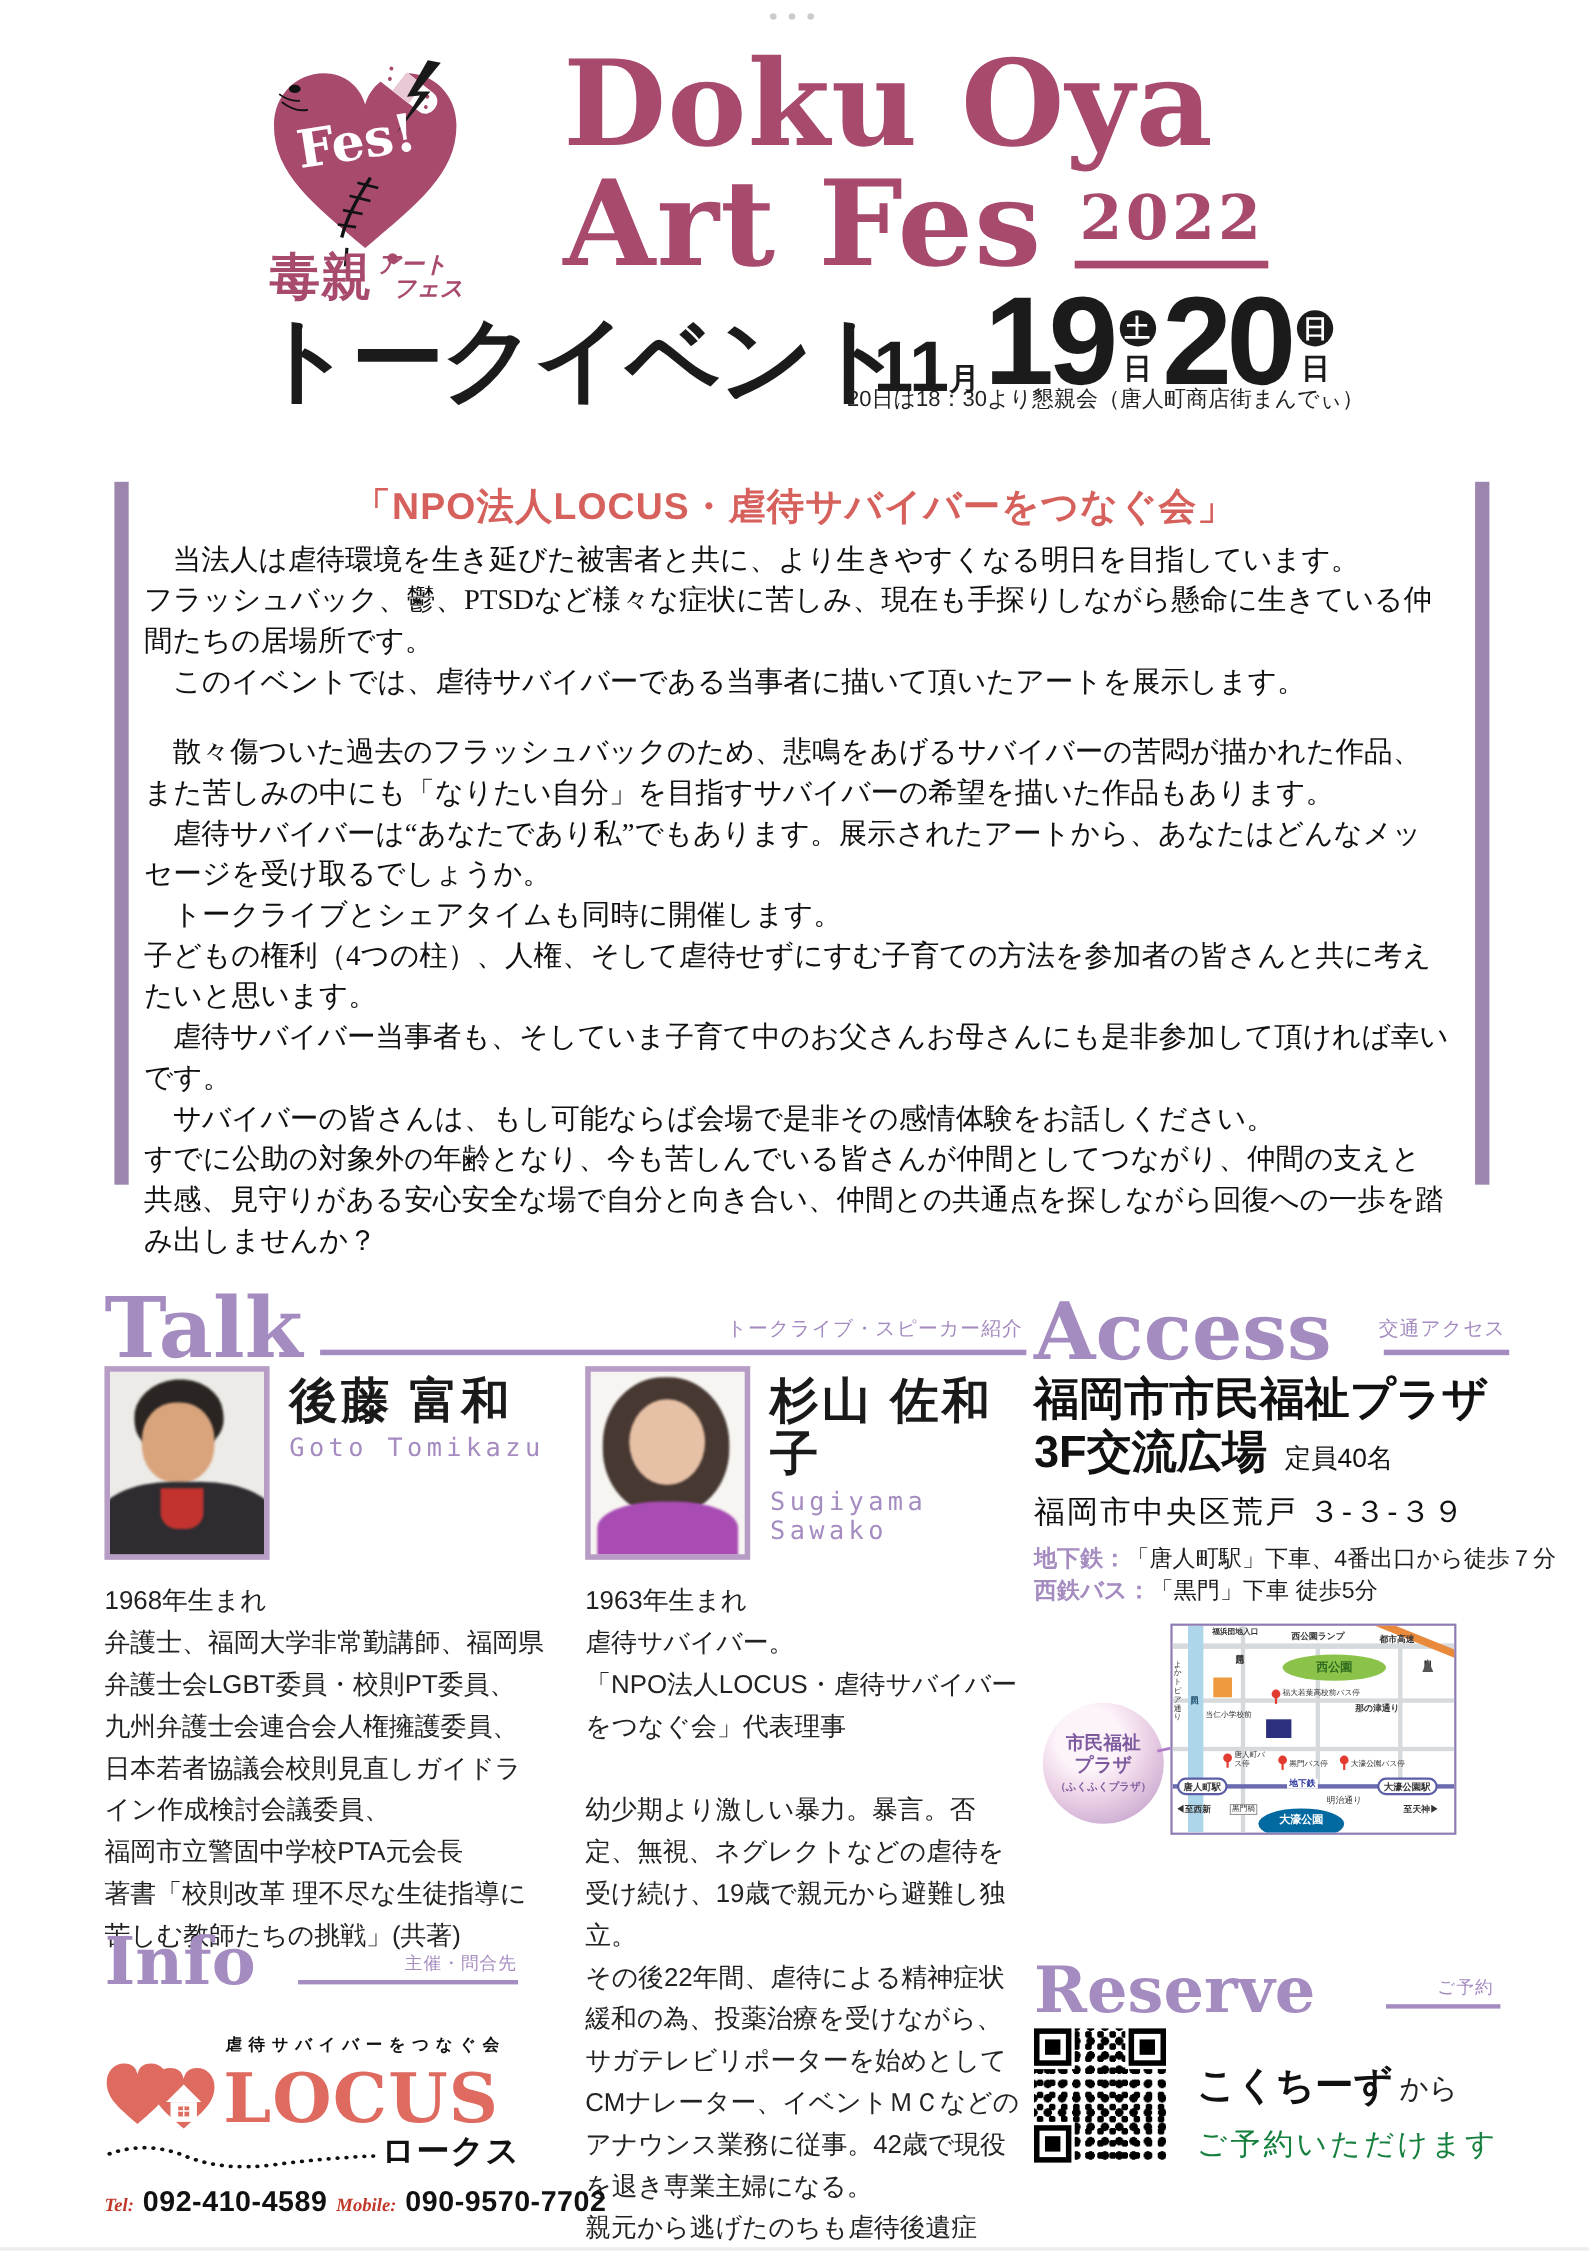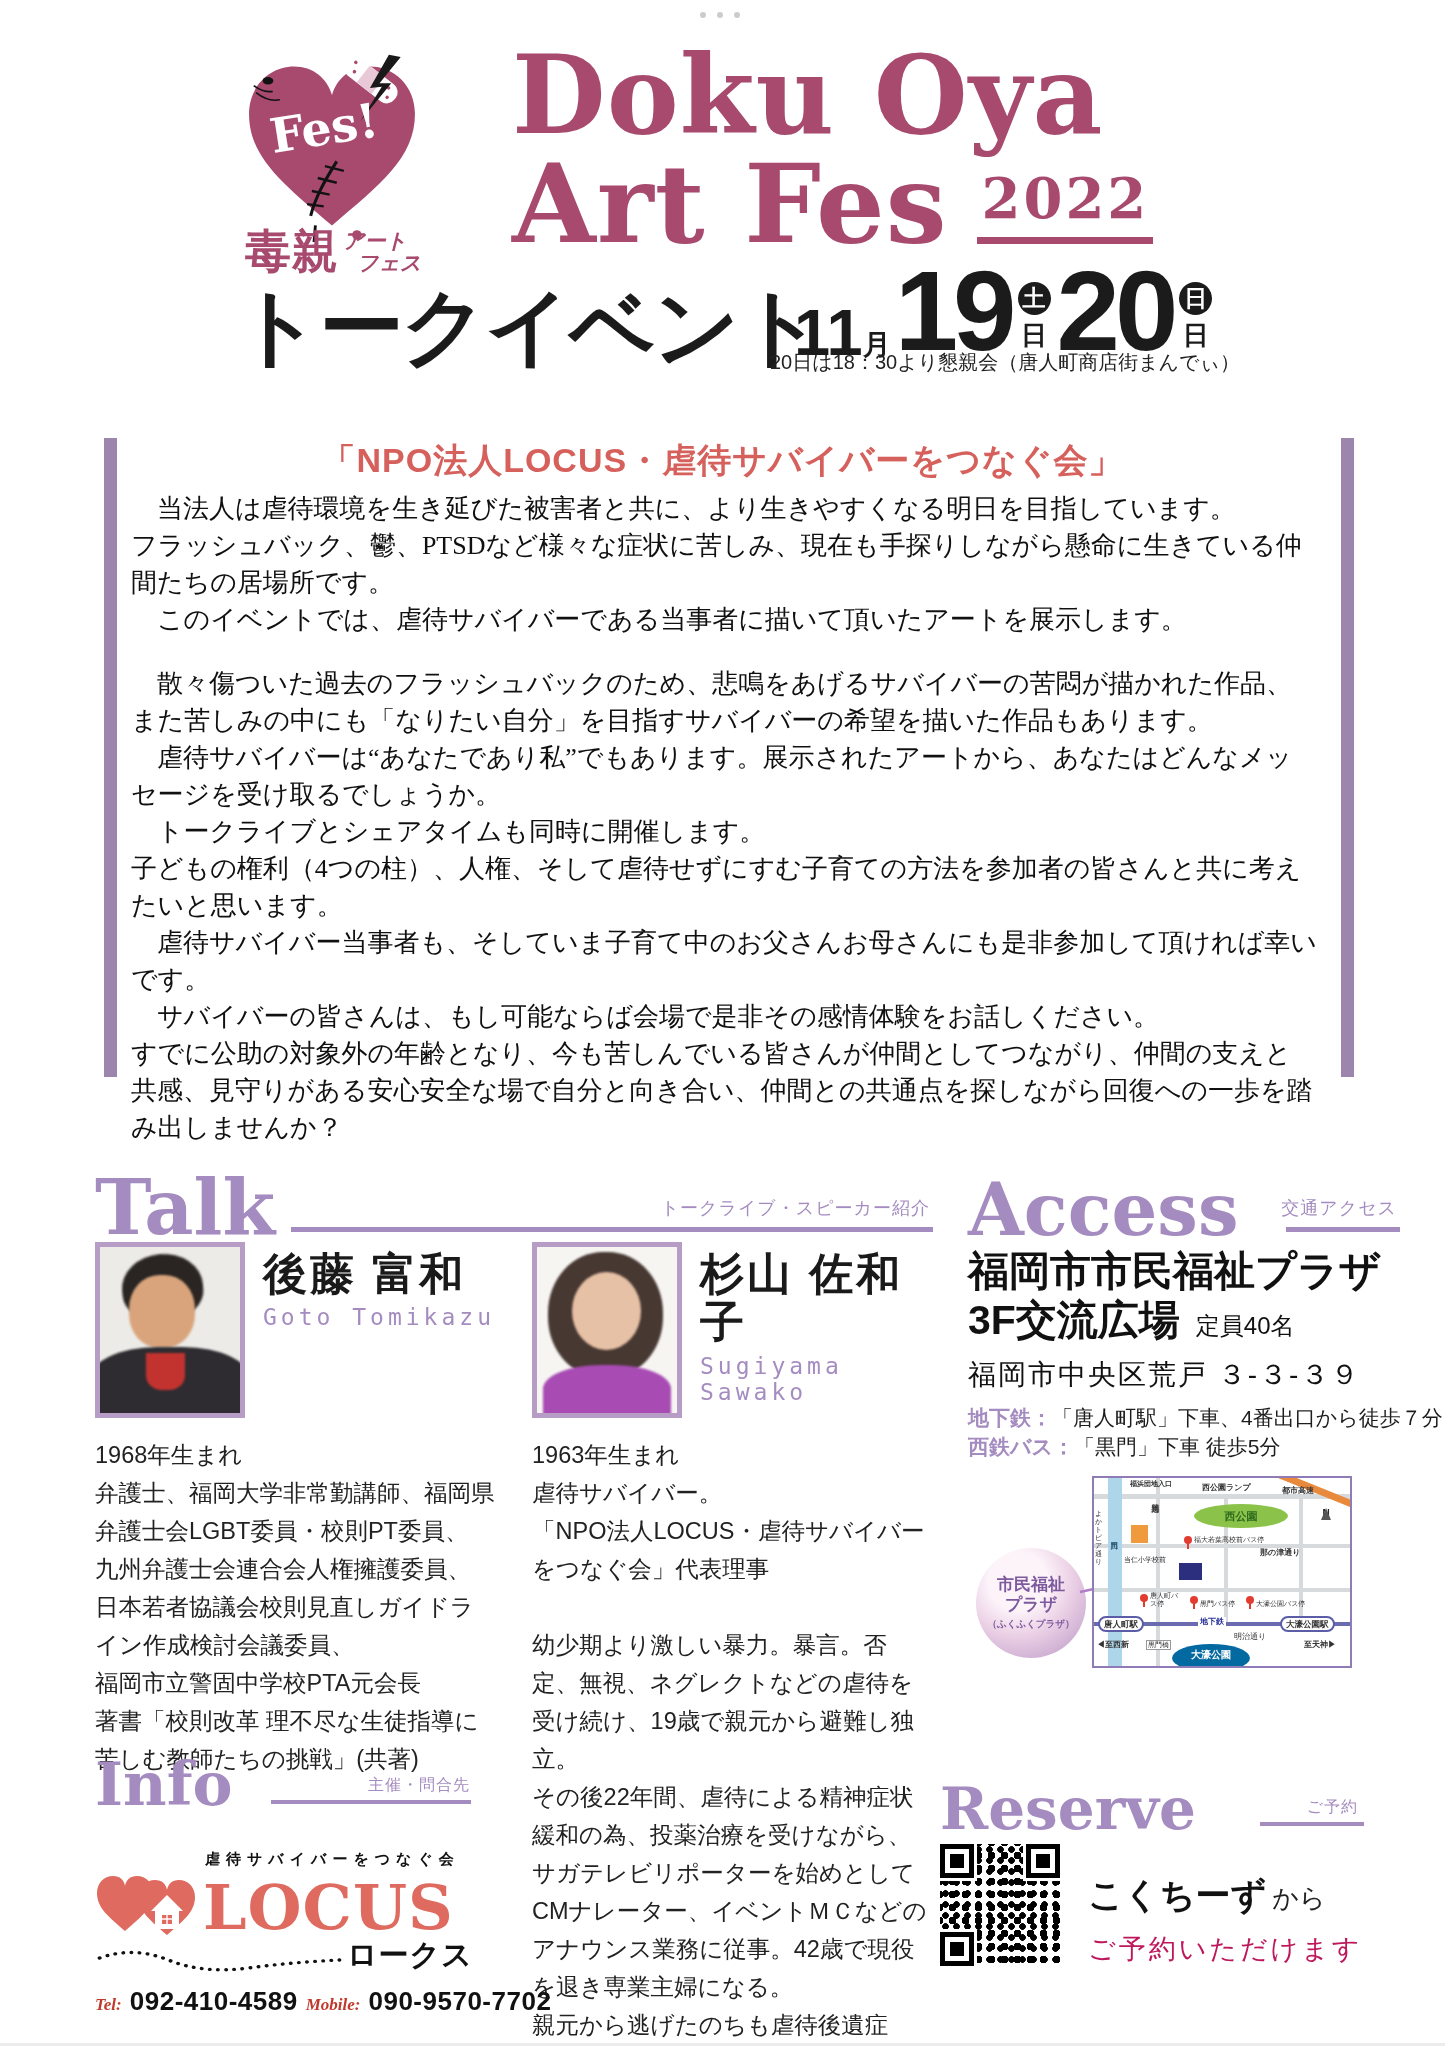--- a/index.html
+++ b/index.html
@@ -63,21 +63,21 @@
   .g-shirt{left:33%;top:64%;width:28%;height:22%;background:#c2332f;border-radius:0 0 40% 40%;}
   .ph-sugi{background:#f7f5f2;}
   .s-hair{left:8%;top:3%;width:82%;height:76%;background:#473832;border-radius:48%;}
   .s-face{left:25%;top:15%;width:49%;height:47%;background:#e7c1a5;border-radius:50%;}
   .s-sweater{left:4%;top:71%;width:92%;height:32%;background:#a84cb4;border-radius:45% 45% 0 0;}
   .spk-id{margin-top:8px;}
   .spk-name{font-size:44px;font-weight:900;color:#1a1a1a;letter-spacing:3px;line-height:1.1;}
   .spk-romaji{font-family:"DejaVu Sans Mono",monospace;font-size:23px;letter-spacing:4px;color:#a58cc0;margin-top:6px;}
   .spk-bio{margin-top:18px;font-size:23.5px;line-height:38px;color:#222;white-space:pre-line;}
   
-  .access{position:absolute;left:968px;top:1158px;width:432px;}
+  .access{position:absolute;left:940px;top:1158px;width:432px;}
   .access .sec-head{height:82px;}
   .access .sec-title{font-size:72px;}
   .access .sec-line{left:318px;}
   .venue1{margin-top:10px;font-size:41px;font-weight:900;line-height:1.05;letter-spacing:0;color:#111;}
   .venue2row{display:flex;align-items:baseline;gap:16px;}
   .venue2{font-size:41px;font-weight:900;color:#111;}
   .capacity{font-size:24px;color:#111;}
   .addr{margin-top:8px;font-size:28px;letter-spacing:2px;color:#111;}
   .transit{margin-top:10px;font-size:21px;line-height:1.38;white-space:nowrap;}
   .t-label{color:#a58cc0;font-weight:900;}
@@ -139,21 +139,21 @@
   .qr{position:relative;width:120px;height:122px;flex:none;background:
       radial-gradient(#000 40%,transparent 43%) 0 0/11px 11px,
       radial-gradient(#000 40%,transparent 43%) 6px 5px/13px 13px,#fff;}
   .qf{position:absolute;width:24px;height:24px;border:5px solid #000;background:#fff;box-shadow:0 0 0 3px #fff;}
   .qf i{position:absolute;inset:5px;background:#000;}
   .qf.tl{left:0;top:0;} .qf.tr{right:0;top:0;} .qf.bl{left:0;bottom:0;}
   .rsv-text{margin-top:28px;}
   .rsv-l1{white-space:nowrap;}
   .rsv-service{font-size:35px;font-weight:900;color:#111;}
   .rsv-suffix{font-size:26px;color:#222;margin-left:6px;}
-  .rsv-l2{margin-top:12px;font-size:27px;letter-spacing:3px;color:#be185d;white-space:nowrap;}
+  .rsv-l2{margin-top:12px;font-size:27px;letter-spacing:3px;color:#15803d;white-space:nowrap;}
   .bottom-line{position:absolute;left:0;top:2043px;width:1445px;height:3px;background:#ececec;}
 </style>
 </head>
 <body>
 
 <div class="page">
 
   <div class="top-dots">
       <i></i>
       <i></i>

